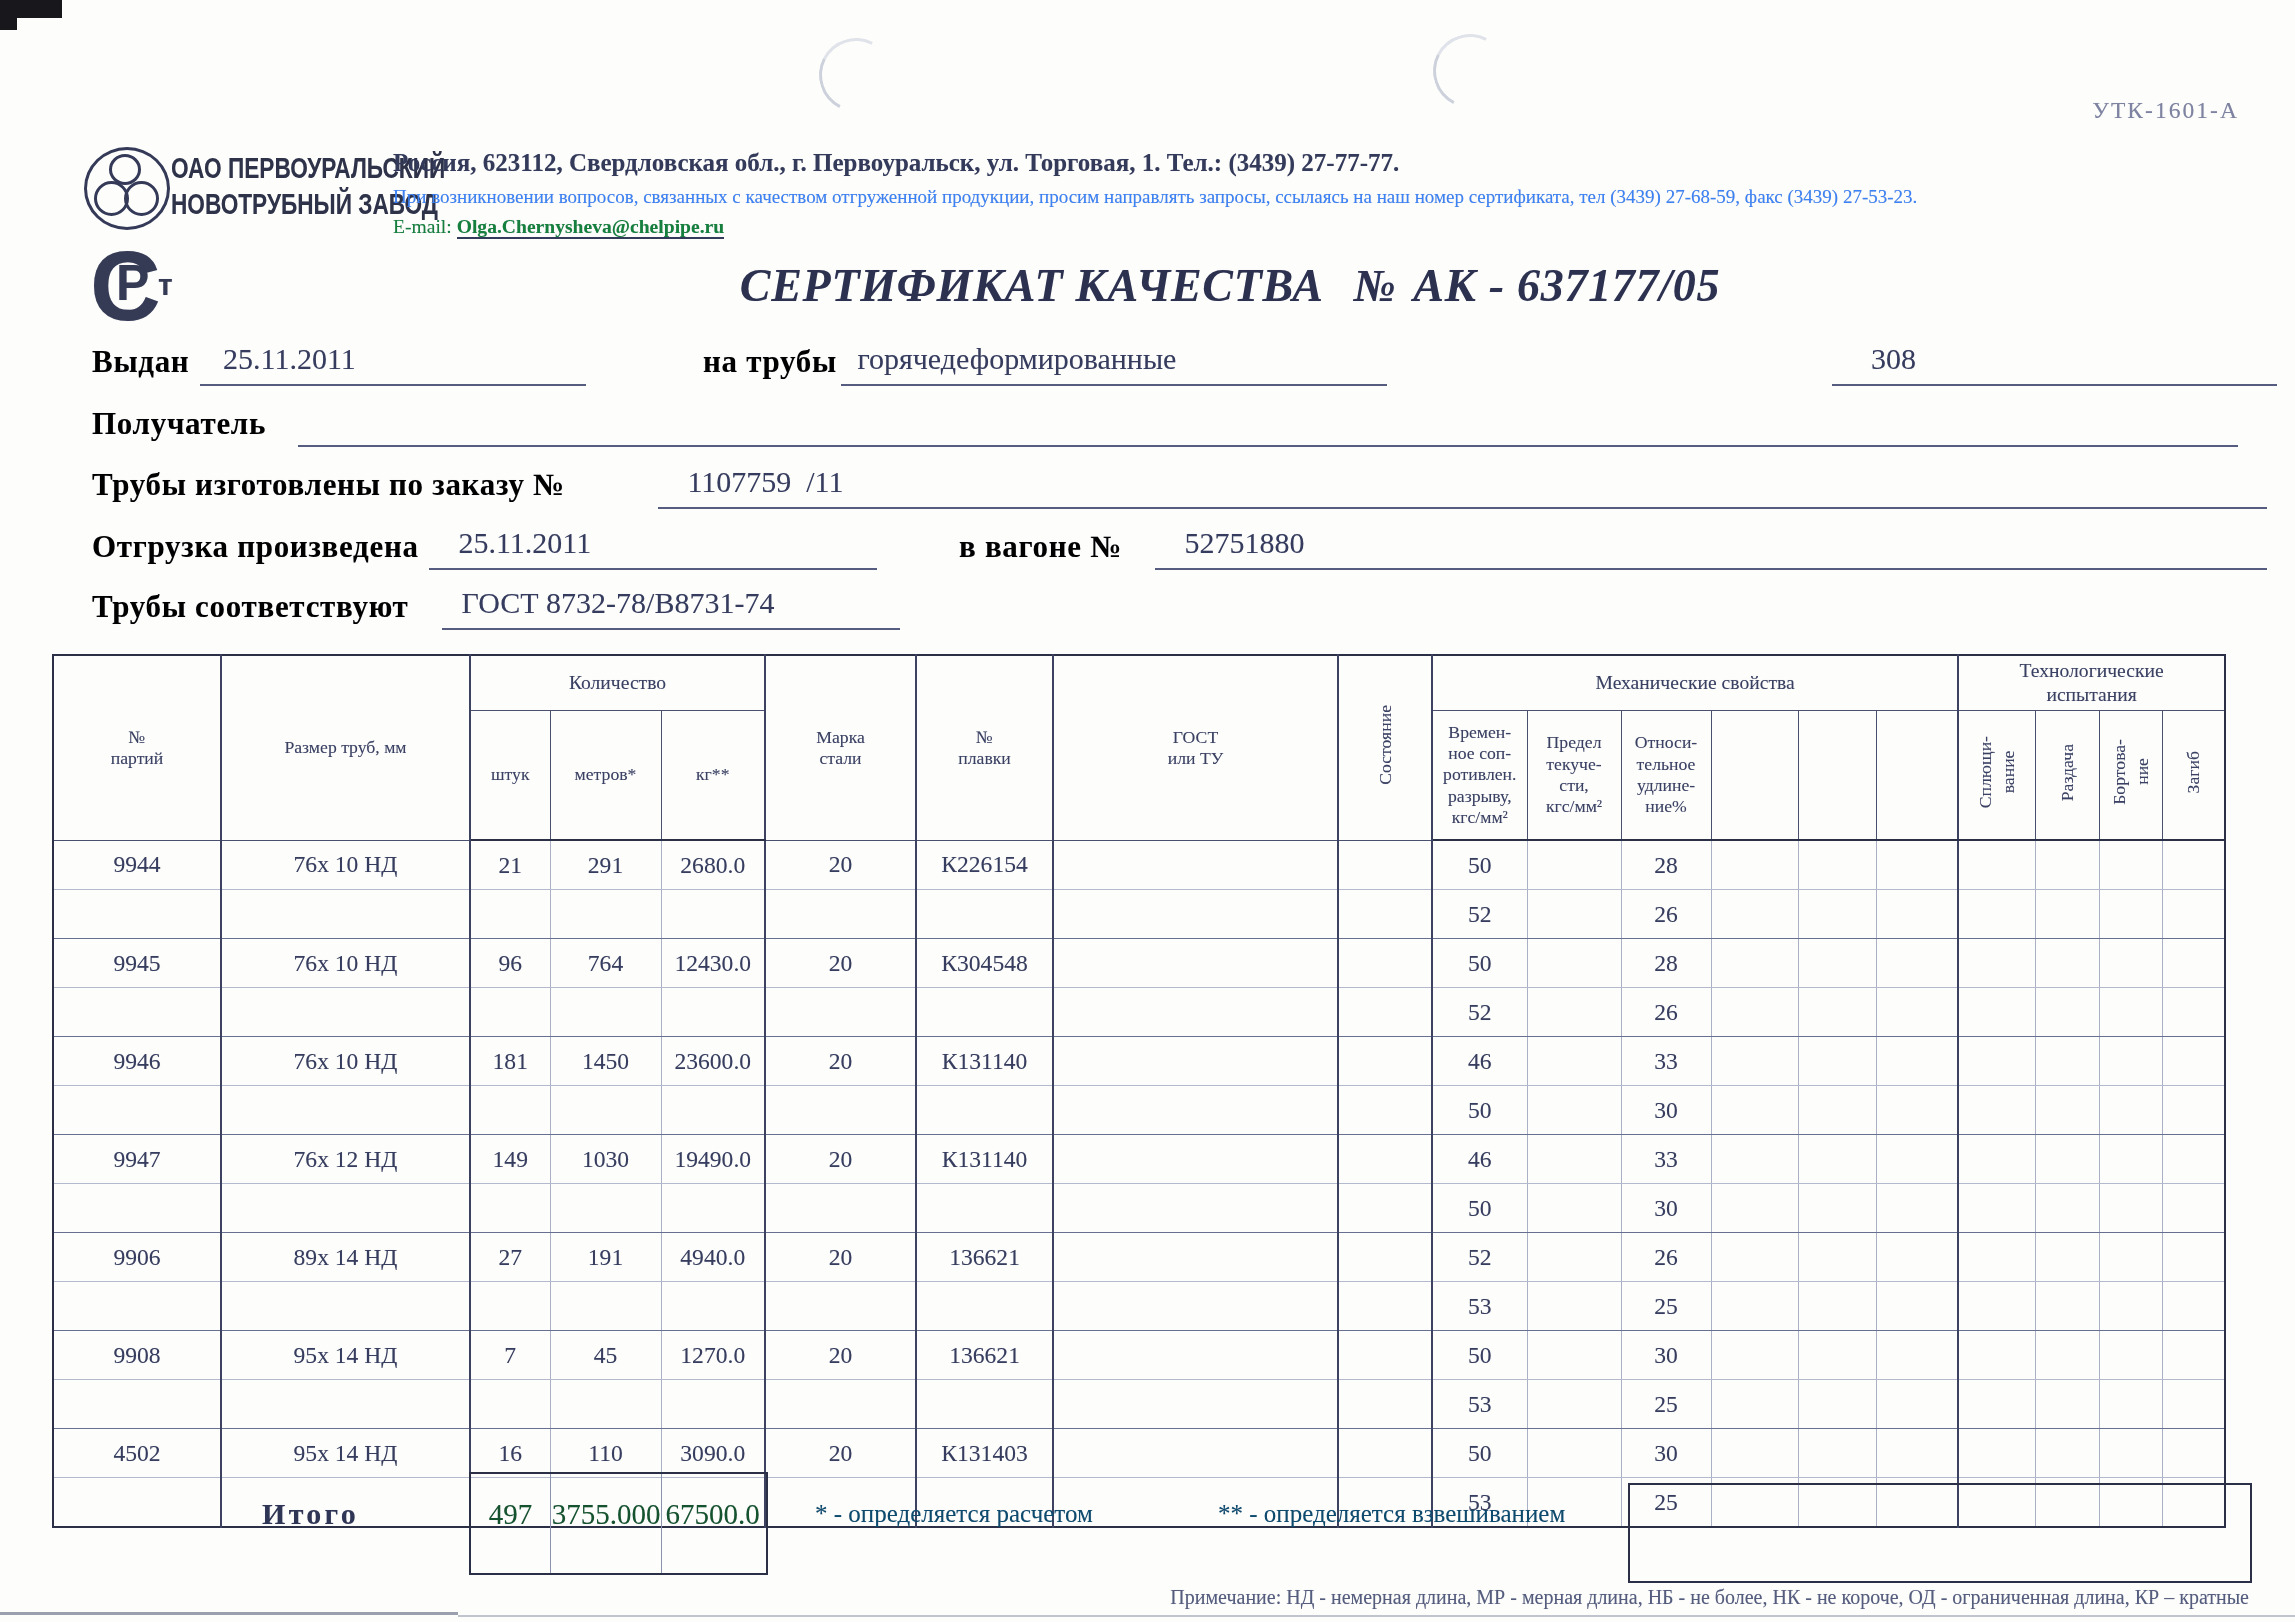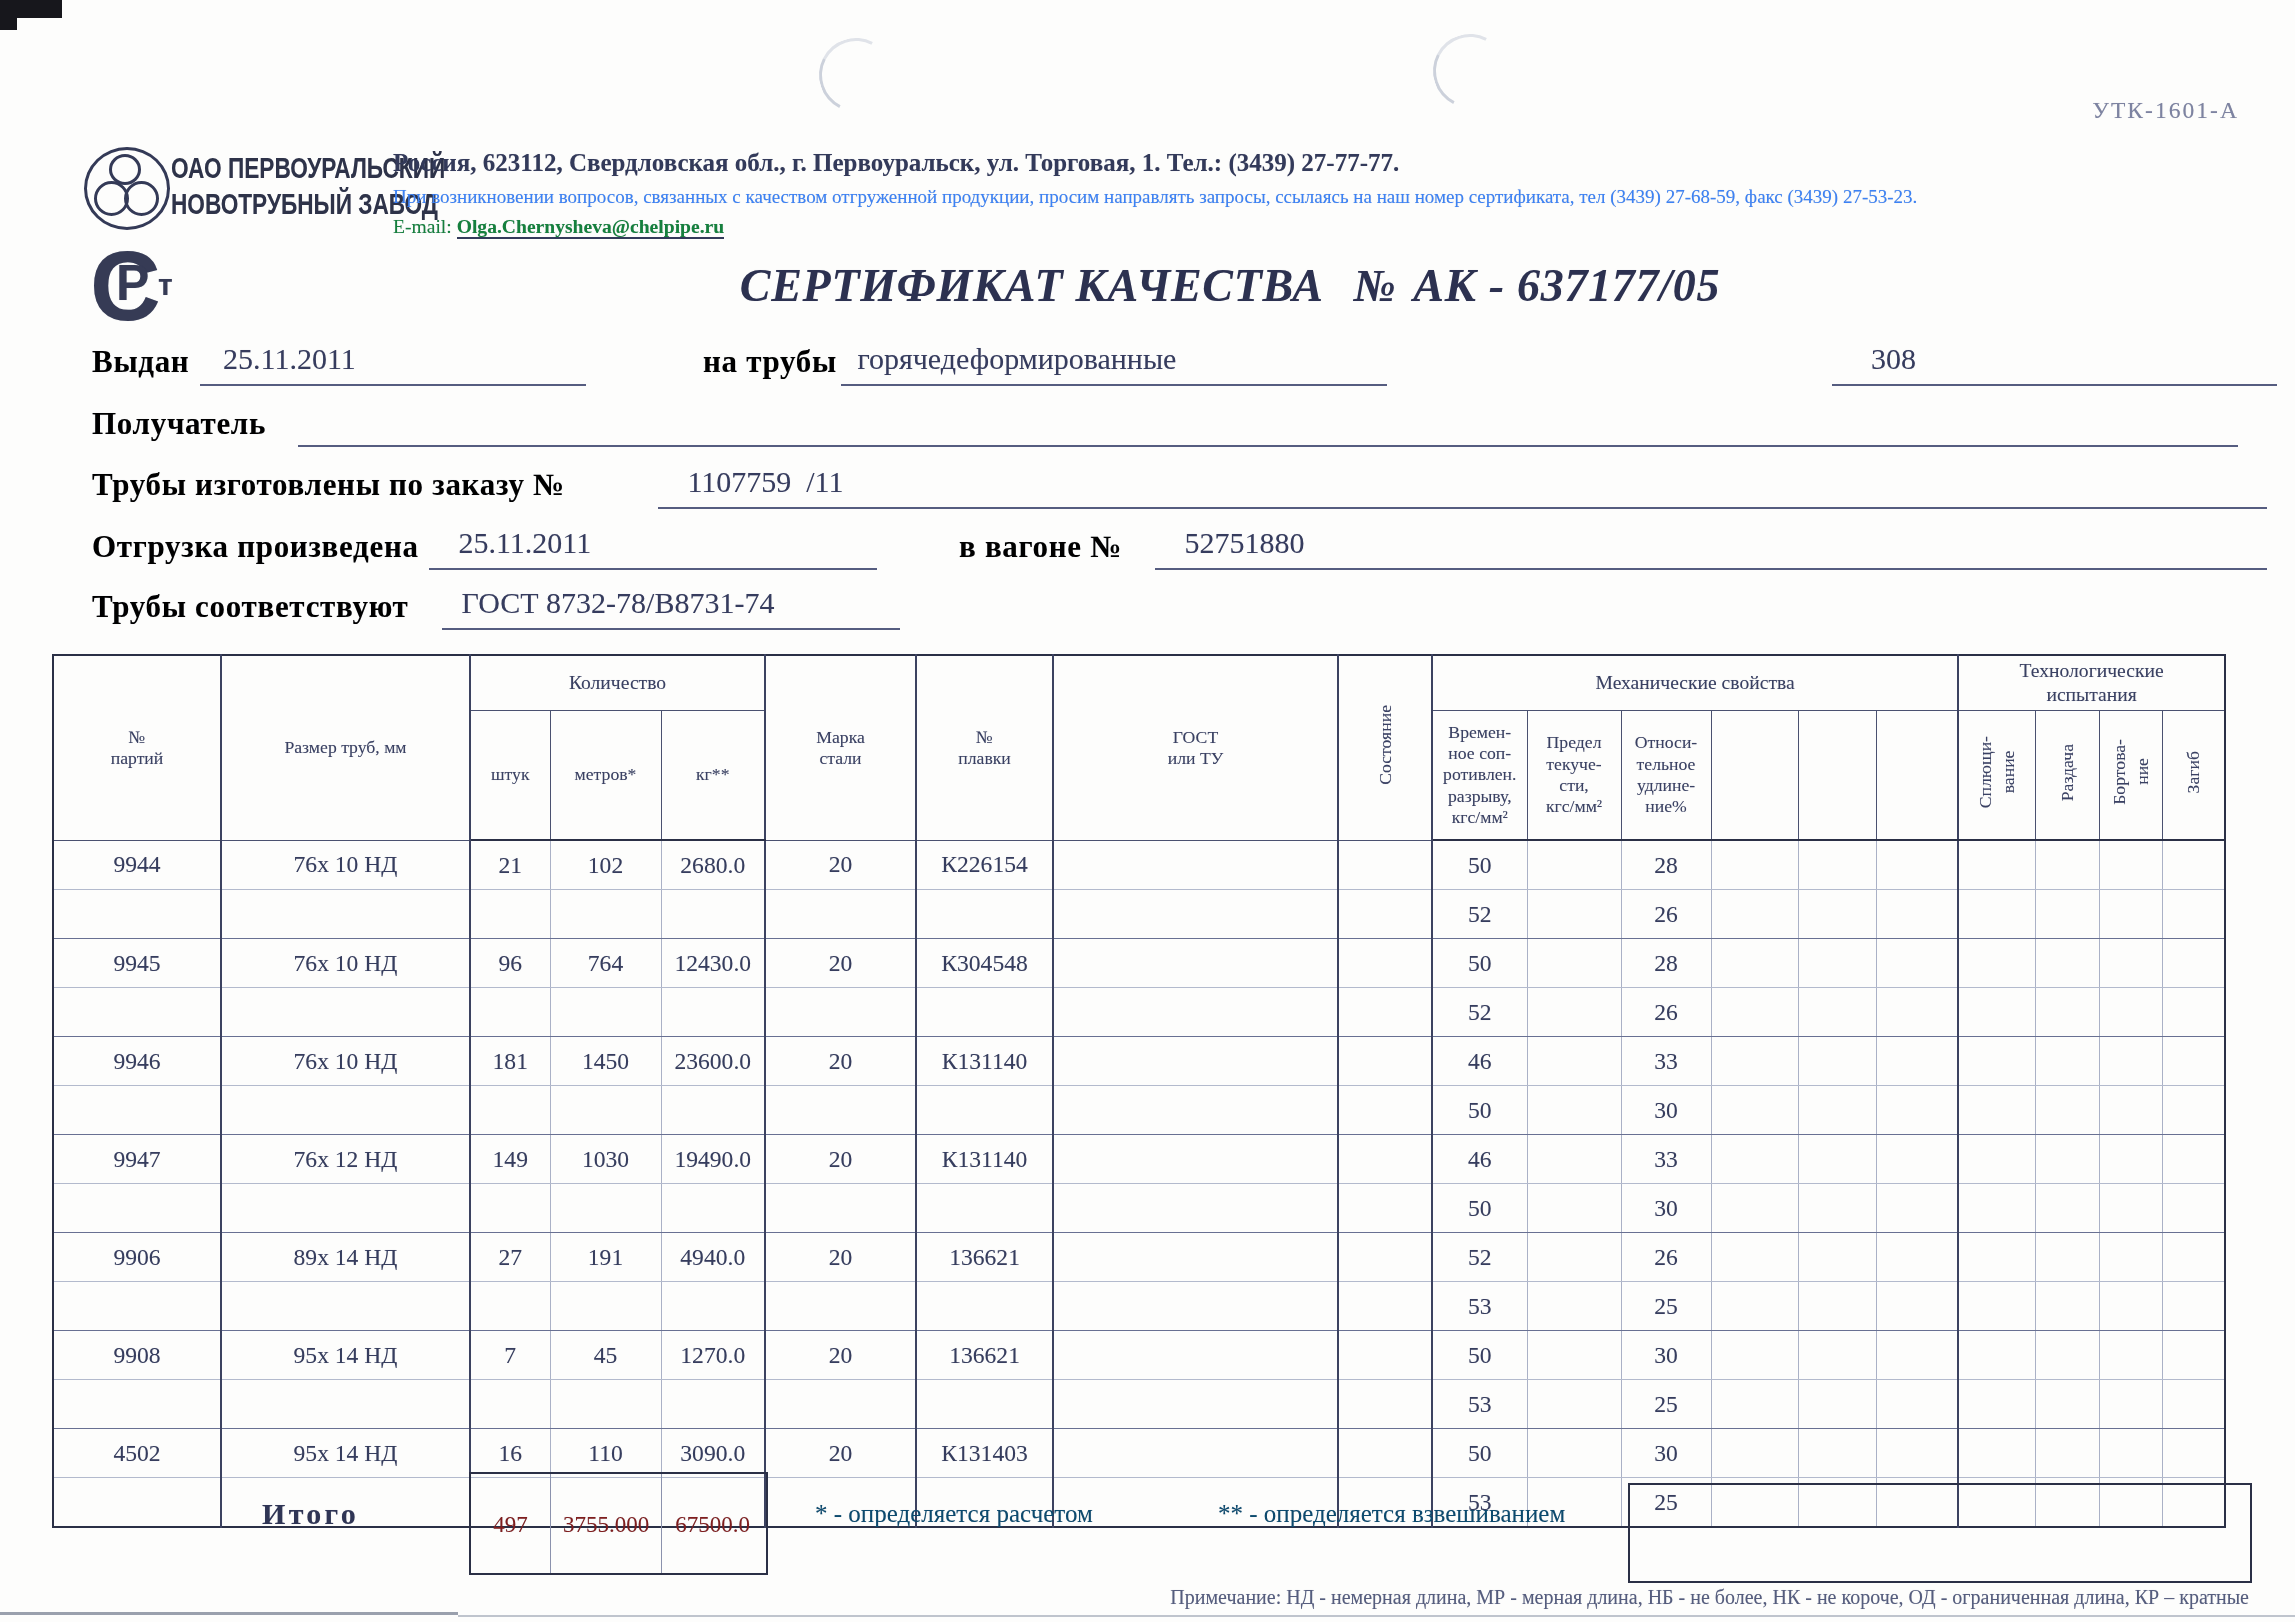--- a/index.html
+++ b/index.html
@@ -58,21 +58,21 @@
   table.main td{height:46px;border-left:0.7px solid #aab1c6;border-right:0.7px solid #aab1c6;
                 text-align:center;font-size:23.6px;color:#363d5e;overflow:hidden;}
   table.main td.hr,table.main th.hr{border-right:2px solid #3c4260;}
   tr.sub1 td{border-bottom:0.7px solid #b3bacd;}
   tr.sub2 td{border-bottom:1.3px solid #687092;}
 
   
   .totals-label{position:absolute;left:262px;top:1497px;font-size:30px;font-weight:bold;letter-spacing:3.3px;color:#2f3555;}
   .totals-box{position:absolute;left:469px;top:1472px;width:295px;height:99px;border:2.6px solid #2b3046;
               display:flex;background:transparent;}
-  .tcell{border-right:0.7px solid #8b92ad;text-align:center;padding-top:38px;font-size:23px;color:#7f1d1d;}
+  .tcell{border-right:0.7px solid #8b92ad;text-align:center;padding-top:24px;font-size:29px;color:#14532d;}
   .tcell:last-child{border-right:none;}
   .footnote{position:absolute;top:1500px;font-size:25px;color:#0c4a6e;white-space:nowrap;}
   .stamp-box{position:absolute;left:1628px;top:1483px;width:620px;height:96px;border:2.6px solid #2b3046;}
   .note-line{position:absolute;left:753px;top:1586px;width:1496px;text-align:right;font-size:20px;color:#555d7e;}
 </style>
 </head>
 <body>
 
 <div class="page">
 
@@ -195,21 +195,21 @@
         <th class="sh"><span class="vwrap">Бортова-
 ние</span></th>
         <th class="sh"><span class="vwrap">Загиб</span></th>
       </tr>
     </thead>
     <tbody>
         <tr class="sub1">
           <td class="hr">9944</td>
           <td class="hr">76х 10 НД</td>
           <td class="">21</td>
-          <td class="">102</td>
+          <td class="">291</td>
           <td class="hr">2680.0</td>
           <td class="hr">20</td>
           <td class="hr">К226154</td>
           <td class="hr"></td>
           <td class="hr"></td>
           <td class="">50</td>
           <td class=""></td>
           <td class="">28</td>
           <td class=""></td>
           <td class=""></td>

